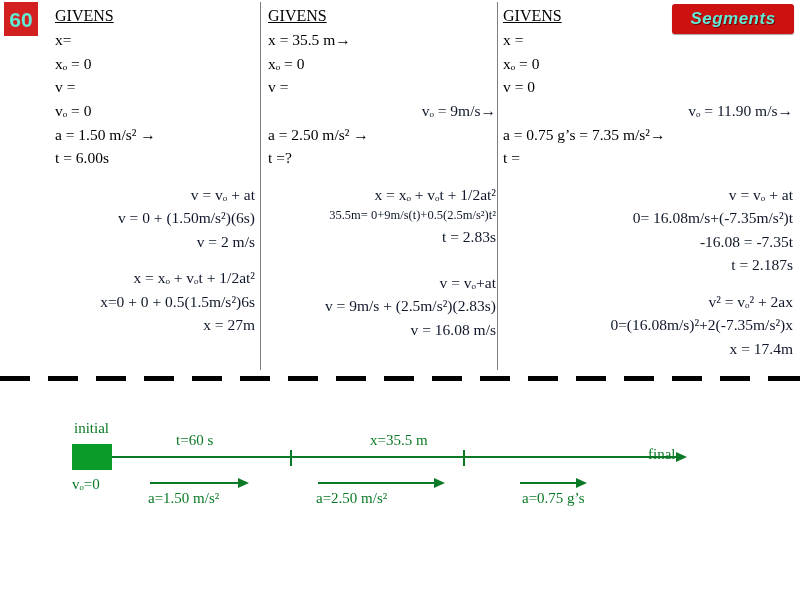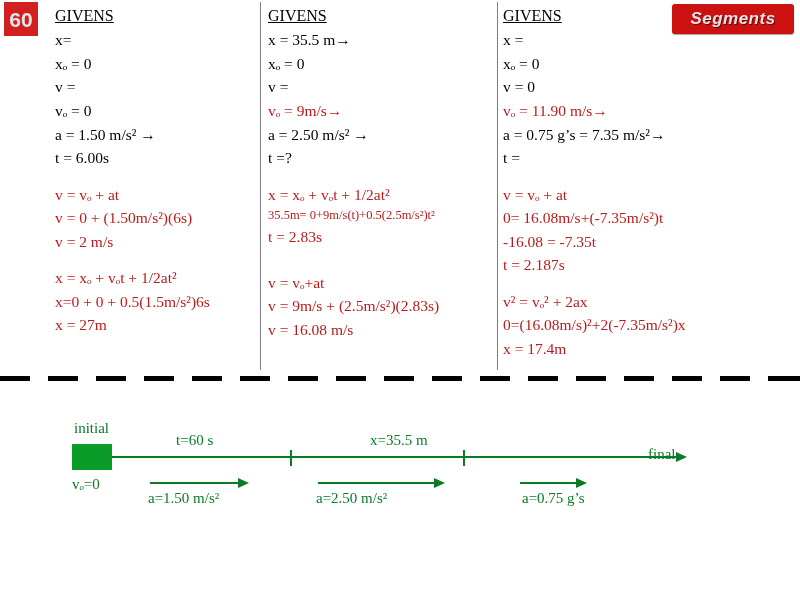--- a/index.html
+++ b/index.html
@@ -21,21 +21,21 @@
   }
 
   
   .badge {
     position: absolute;
     left: 4px;
     top: 2px;
     width: 34px;
     height: 34px;
     background: #d21f1f;
-    color: #e5e5e5;
+    color: #5eead4;
     font-family: "Liberation Sans", sans-serif;
     font-size: 21px;
     font-weight: bold;
     display: flex;
     align-items: center;
     justify-content: center;
     line-height: 1;
   }
 
   
@@ -50,21 +50,21 @@
     display: flex;
     align-items: center;
     justify-content: center;
     box-shadow: 0 1px 1px rgba(0,0,0,0.35);
   }
   .segments-logo span {
     font-family: "Liberation Sans", sans-serif;
     font-weight: bold;
     font-style: italic;
     font-size: 17px;
-    color: #e5e5e5;
+    color: #5eead4;
     letter-spacing: 0.5px;
     text-shadow: 1px 1px 0 #7a0000;
   }
 
   
   .cols {
     position: absolute;
     top: 0;
     left: 0;
     width: 800px;
@@ -90,21 +90,21 @@
   }
   .div-1 { left: 260px; }
   .div-2 { left: 497px; }
 
   .givens {
     text-decoration: underline;
     color: #000000;
     font-size: 16px;
   }
   .blk { color: #000000; }
-  .blu { color: #b91c1c; }
+  .blu { color: #0f172a; text-align: right; }
   .sm  { font-size: 12.5px; }
   .gap { height: 13px; }
   .gap-sm { height: 9px; }
   .line { white-space: nowrap; }
 
   
   .dashes {
     position: absolute;
     left: 0;
     top: 376px;

